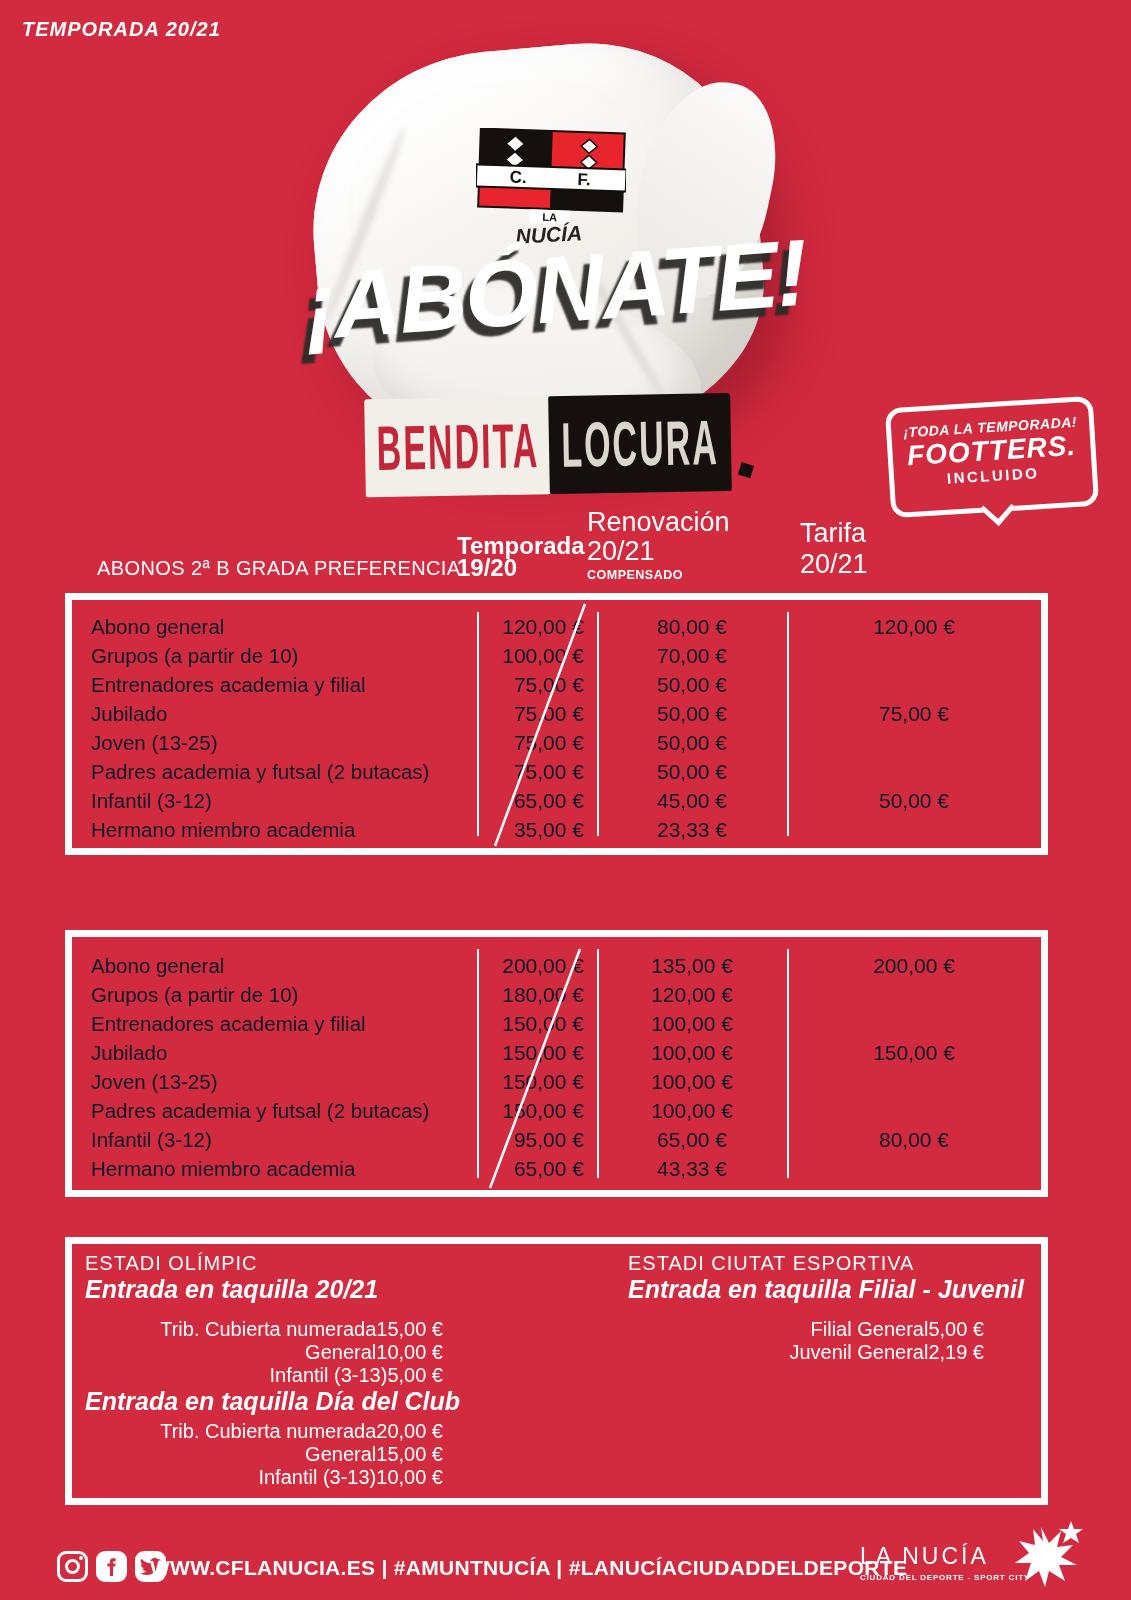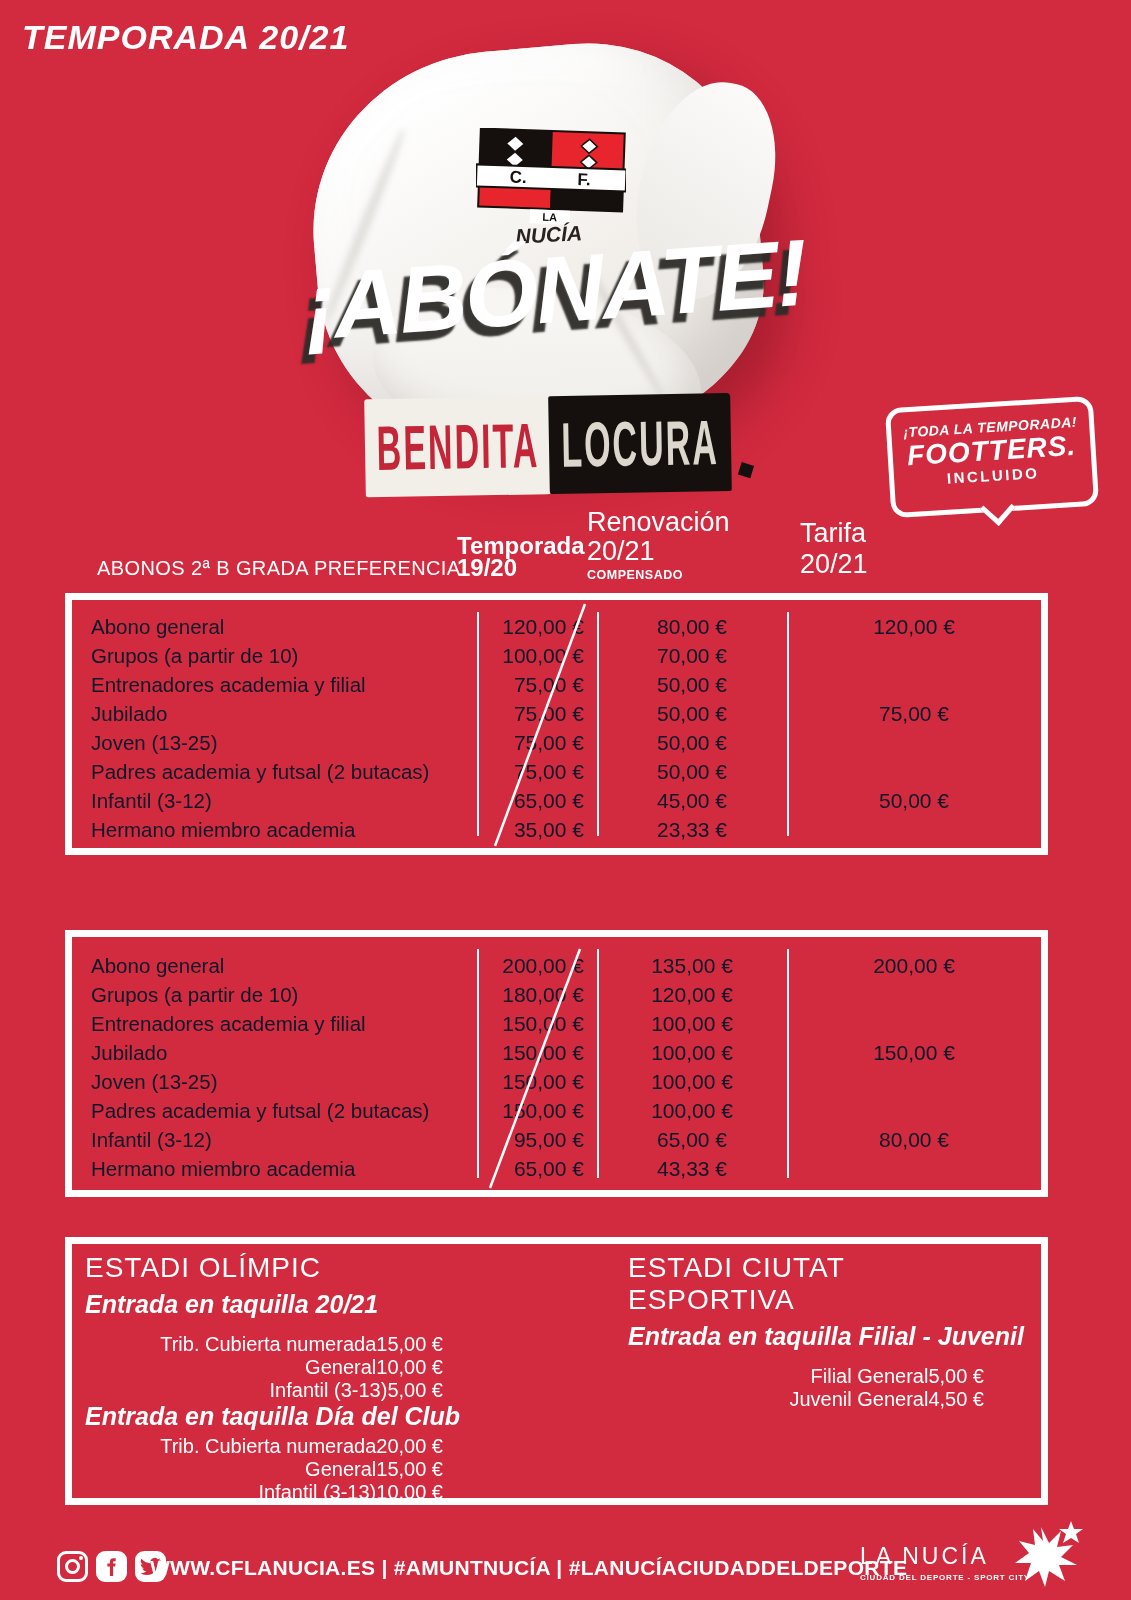--- a/index.html
+++ b/index.html
@@ -1,20 +1,20 @@
 <!DOCTYPE html>
 <html><head>
 <meta charset="utf-8">
 <style>
   html,body{margin:0;padding:0;}
   body{font-family:"Liberation Sans", sans-serif; background:#888;}
   #poster{position:relative;width:1131px;height:1600px;background:#D22A3F;overflow:hidden;margin:0 auto;color:#fff;}
 
   
-  .season{position:absolute;left:22px;top:18px;font-size:34px;font-weight:700;font-style:italic;letter-spacing:1px;color:#fff;}
+  .season{position:absolute;left:22px;top:18px;font-size:20px;font-weight:700;font-style:italic;letter-spacing:1px;color:#fff;}
 
   
   .shirt{position:absolute;left:0;top:0;width:1131px;height:520px;pointer-events:none;}
   .shirt-b1{position:absolute;left:315px;top:48px;width:445px;height:395px;background:linear-gradient(155deg,#ffffff 15%,#f3f0ec 55%,#e7e3de 95%);border-radius:42% 38% 45% 40% / 45% 42% 38% 44%;transform:rotate(-5deg);box-shadow:22px 26px 50px rgba(120,15,30,.45), inset -30px -35px 60px rgba(190,184,178,.5), inset 18px 20px 40px rgba(255,255,255,.95);}
   .shirt-b2{position:absolute;left:372px;top:290px;width:330px;height:165px;background:linear-gradient(170deg,#fbf9f7,#eceae6);border-radius:48% 52% 46% 50%;transform:rotate(7deg);box-shadow:inset -18px -20px 35px rgba(190,184,178,.45);}
   .shirt-b3{position:absolute;left:640px;top:80px;width:130px;height:220px;background:linear-gradient(200deg,#fdfcfb,#eae7e3);border-radius:55% 45% 50% 50%;transform:rotate(12deg);}
   .crease{position:absolute;background:rgba(180,174,168,.35);border-radius:50%;filter:blur(3px);}
   .cr1{left:360px;top:120px;width:10px;height:210px;transform:rotate(22deg);}
   .cr2{left:620px;top:250px;width:8px;height:160px;transform:rotate(-30deg);}
 
@@ -60,21 +60,21 @@
   .c-label{padding-left:19px;font-size:20.5px;white-space:nowrap;}
   .c-a{text-align:right;padding-right:13px;}
   .c-b{text-align:center;}
   .c-c{text-align:center;}
 
   
   .bigbox{position:absolute;left:65px;top:1237px;width:983px;height:268px;border:7px solid #fff;box-sizing:border-box;}
   .bb-col{position:absolute;top:8px;}
   .bb-left{left:13px;width:358px;}
   .bb-right{left:556px;width:356px;}
-  .venue{font-size:28px;letter-spacing:1px;margin-bottom:6px;}
+  .venue{font-size:20px;letter-spacing:1px;}
   .entr{font-size:25px;font-weight:700;font-style:italic;margin-bottom:14px;white-space:nowrap;}
   .entr2{margin-top:0;margin-bottom:4px;}
   .bb-rows{margin-top:2px;}
   .bb-row{display:flex;justify-content:flex-end;height:23px;font-size:20px;align-items:center;}
 
   
   .social{position:absolute;left:57px;top:1551px;display:flex;gap:8px;}
   .icon{width:31px;height:31px;border-radius:9px;position:relative;box-sizing:border-box;}
   .ig{border:3px solid #fff;}
   .ig-lens{position:absolute;inset:5px;border:3px solid #fff;border-radius:50%;}
@@ -330,21 +330,21 @@
       <div class="entr">Entrada en taquilla Filial - Juvenil</div>
       <div class="bb-rows">
 
           <div class="bb-row">
             <span>Filial General</span>
             <span>5,00 €</span>
           </div>
 
           <div class="bb-row">
             <span>Juvenil General</span>
-            <span>4,50 €</span>
+            <span>2,19 €</span>
           </div>
         </div>
     </div>
   </div>
 
   <div class="social">
     <div class="icon ig">
       <span class="ig-lens"></span>
       <span class="ig-dot"></span>
     </div>

